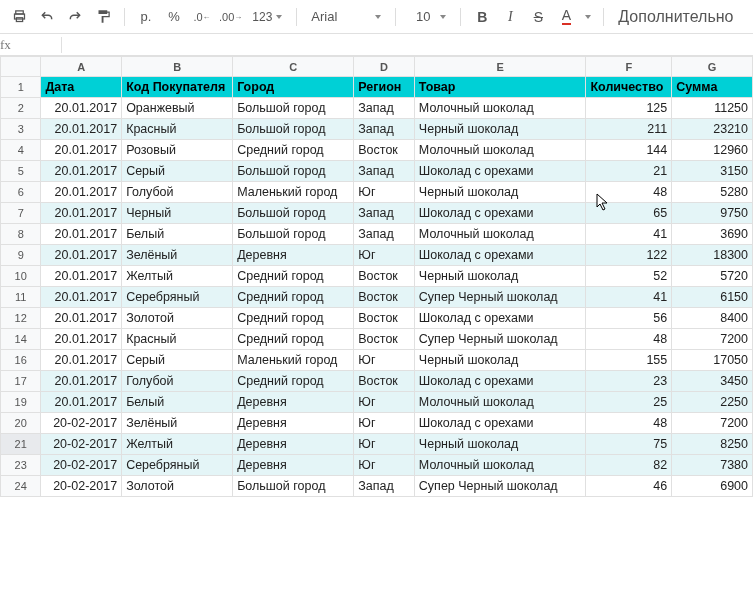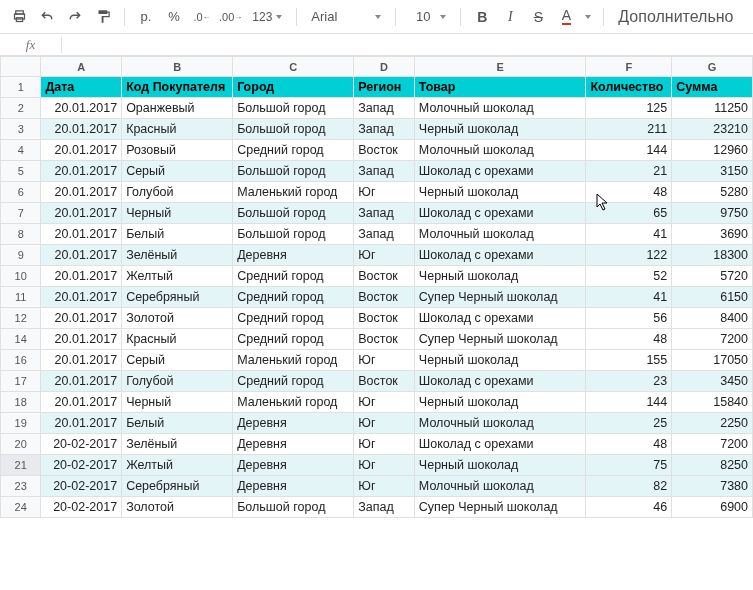--- a/index.html
+++ b/index.html
@@ -67,22 +67,21 @@
   .more-text { font-size: 16px; color:#555; white-space:nowrap; overflow:hidden; }
 
   .formula-bar {
     display: flex;
     align-items: center;
     height: 22px;
     border-bottom: 1px solid #e0e0e0;
   }
   .fx {
     width: 62px;
-    text-align: center;
-    font-style: italic;
+    text-align: left;
     color: #777;
     font-size: 13px;
     border-right: 1px solid #e0e0e0;
     font-family: 'Times New Roman', serif;
   }
   .fx-input {
     flex: 1;
     border: none;
     outline: none;
     padding: 0 6px;
@@ -368,30 +367,20 @@
         <tr class="alt">
           <td class="row-head">17</td>
           <td class="cell num">20.01.2017</td>
           <td class="cell txt">Голубой</td>
           <td class="cell txt">Средний город</td>
           <td class="cell txt">Восток</td>
           <td class="cell txt">Шоколад с орехами</td>
           <td class="cell num">23</td>
           <td class="cell num">3450</td>
         </tr>
-        <tr>
-          <td class="row-head">18</td>
-          <td class="cell num">20.01.2017</td>
-          <td class="cell txt">Черный</td>
-          <td class="cell txt">Маленький город</td>
-          <td class="cell txt">Юг</td>
-          <td class="cell txt">Черный шоколад</td>
-          <td class="cell num">144</td>
-          <td class="cell num">15840</td>
-        </tr>
         <tr class="alt">
           <td class="row-head">19</td>
           <td class="cell num">20.01.2017</td>
           <td class="cell txt">Белый</td>
           <td class="cell txt">Деревня</td>
           <td class="cell txt">Юг</td>
           <td class="cell txt">Молочный шоколад</td>
           <td class="cell num">25</td>
           <td class="cell num">2250</td>
         </tr>

